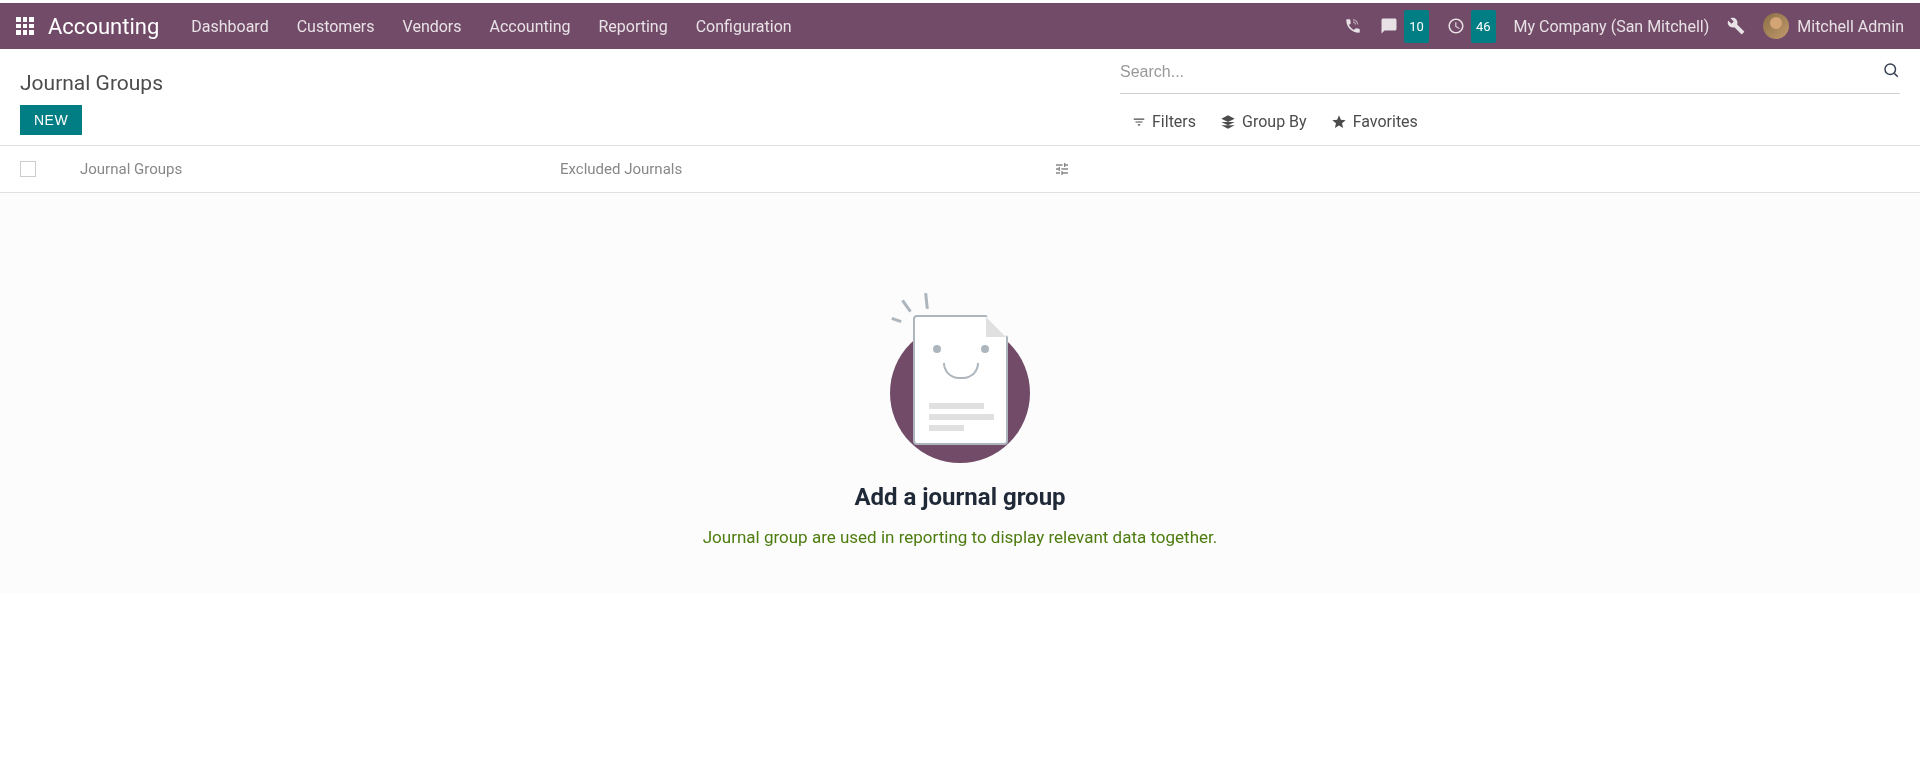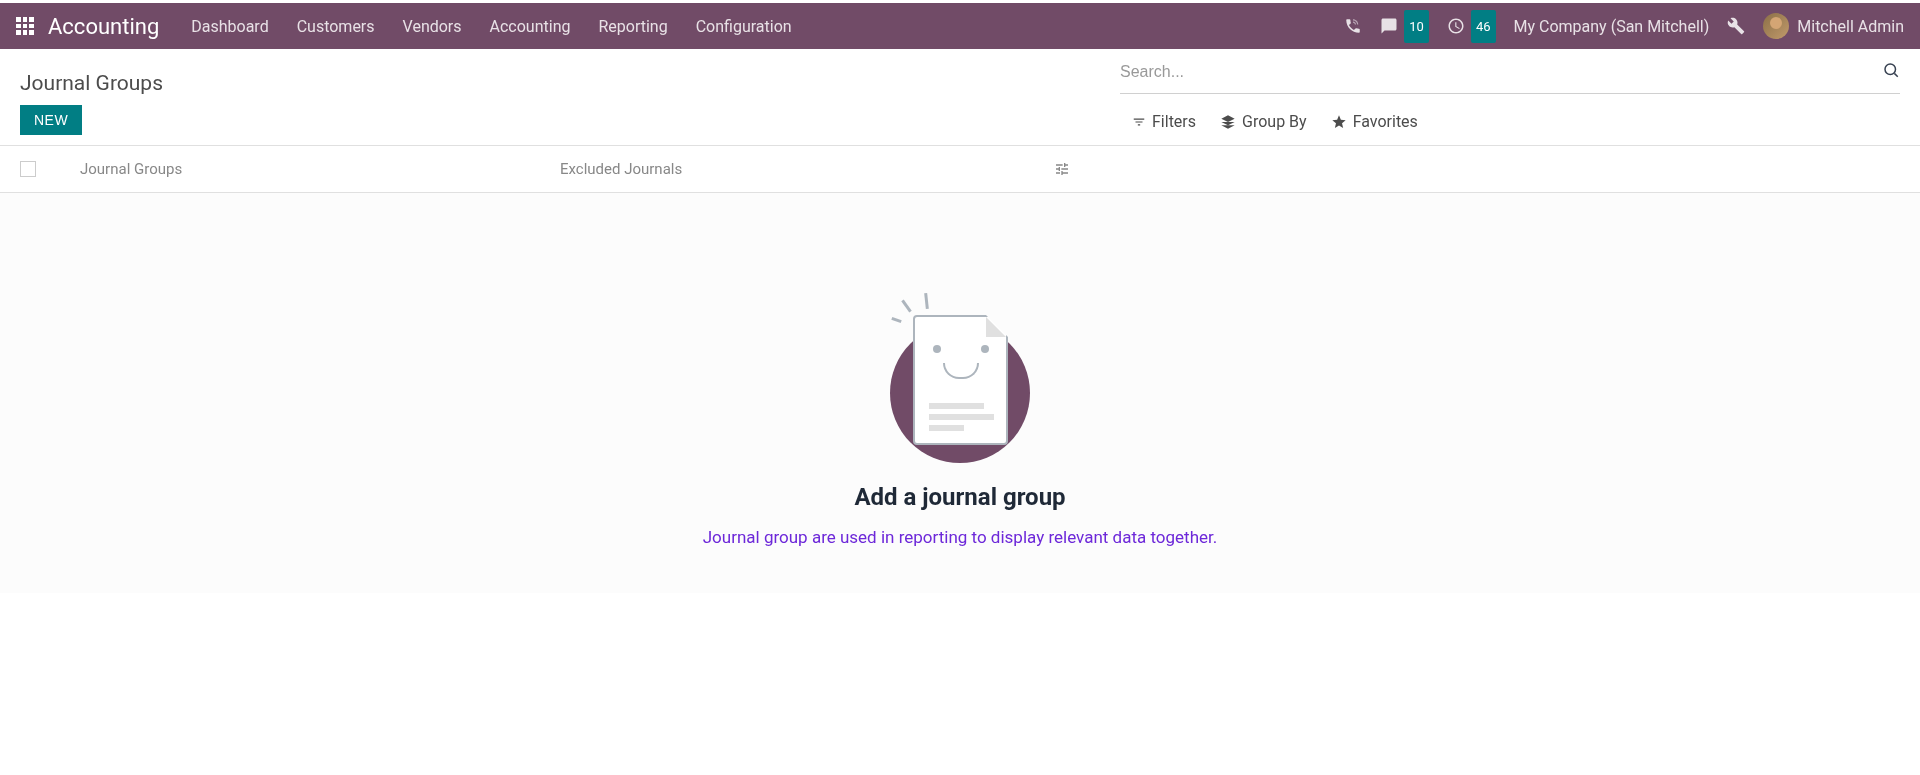--- a/index.html
+++ b/index.html
@@ -382,21 +382,21 @@
     
     .empty-title {
       font-size: 24px;
       font-weight: 700;
       color: #1f2937;
       margin-bottom: 16px;
     }
     
     .empty-desc {
       font-size: 17px;
-      color: #6d28d9;
+      color: #4d7c0f;
       text-align: center;
     }
   </style>
 </head>
 <body>
 
 <div class="top-bar"></div>
 
 <div class="nav-bar">
   <div class="apps-icon">

